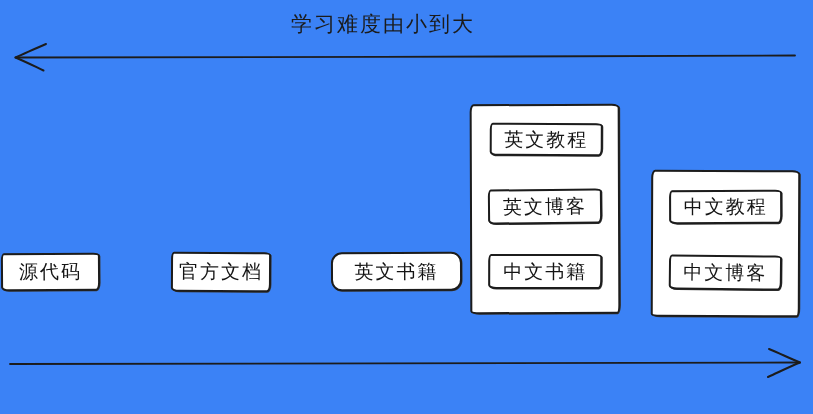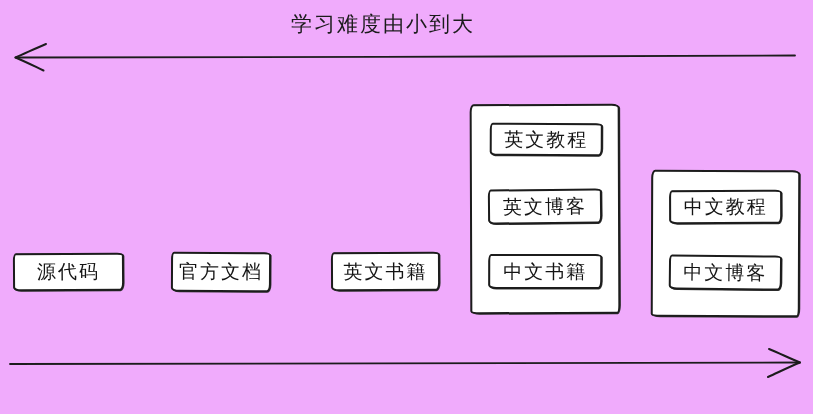--- a/index.html
+++ b/index.html
@@ -4,21 +4,21 @@
 <style>
   html, body {
     margin: 0;
     padding: 0;
     background: #ffffff;
   }
   .canvas {
     position: relative;
     width: 813px;
     height: 414px;
-    background: #f0abfc;
+    background: #3b82f6;
     font-family: Liberation Serif, serif;
     overflow: hidden;
   }
   .arrows-svg {
     position: absolute;
     left: 0;
     top: 0;
     width: 813px;
     height: 414px;
     pointer-events: none;
@@ -56,23 +56,23 @@
   }
   .group {
     position: absolute;
     border: 2px solid #1c1c1c;
     background: #ffffff;
     box-sizing: border-box;
     border-radius: 4px 8px 3px 9px / 8px 4px 9px 3px;
     box-shadow: 0.5px 0.5px 0 #3a3a3a;
   }
   
-  .n-source   { left: 13px;  top: 253px; width: 111px; height: 38px; transform: rotate(-0.4deg); }
+  .n-source   { left: 1px;  top: 253px; width: 99px; height: 38px; transform: rotate(-0.4deg); }
   .n-docs     { left: 171px; top: 252px; width: 100px; height: 40px; transform: rotate(0.3deg); }
-  .n-enbooks  { left: 331px; top: 252px; width: 109px; height: 39px; transform: rotate(-0.3deg); }
+  .n-enbooks  { left: 331px; top: 252px; width: 131px; height: 39px; transform: rotate(-0.3deg); border-radius: 11px; }
   
   .g-one      { left: 470px; top: 104px; width: 150px; height: 210px; transform: rotate(-0.2deg); }
   .g-one .n-entut  { left: 18px; top: 17px;  width: 113px; height: 33px; transform: rotate(0.4deg); }
   .g-one .n-enblog { left: 16px; top: 83px;  width: 114px; height: 35px; transform: rotate(-0.4deg); }
   .g-one .n-cnbook { left: 16px; top: 148px; width: 114px; height: 35px; transform: rotate(0.3deg); }
   
   .g-two      { left: 651px; top: 170px; width: 149px; height: 147px; transform: rotate(0.2deg); }
   .g-two .n-cntut  { left: 16px; top: 18px; width: 113px; height: 34px; transform: rotate(-0.4deg); }
   .g-two .n-cnblog { left: 16px; top: 83px; width: 113px; height: 35px; transform: rotate(0.4deg); }
 </style>

